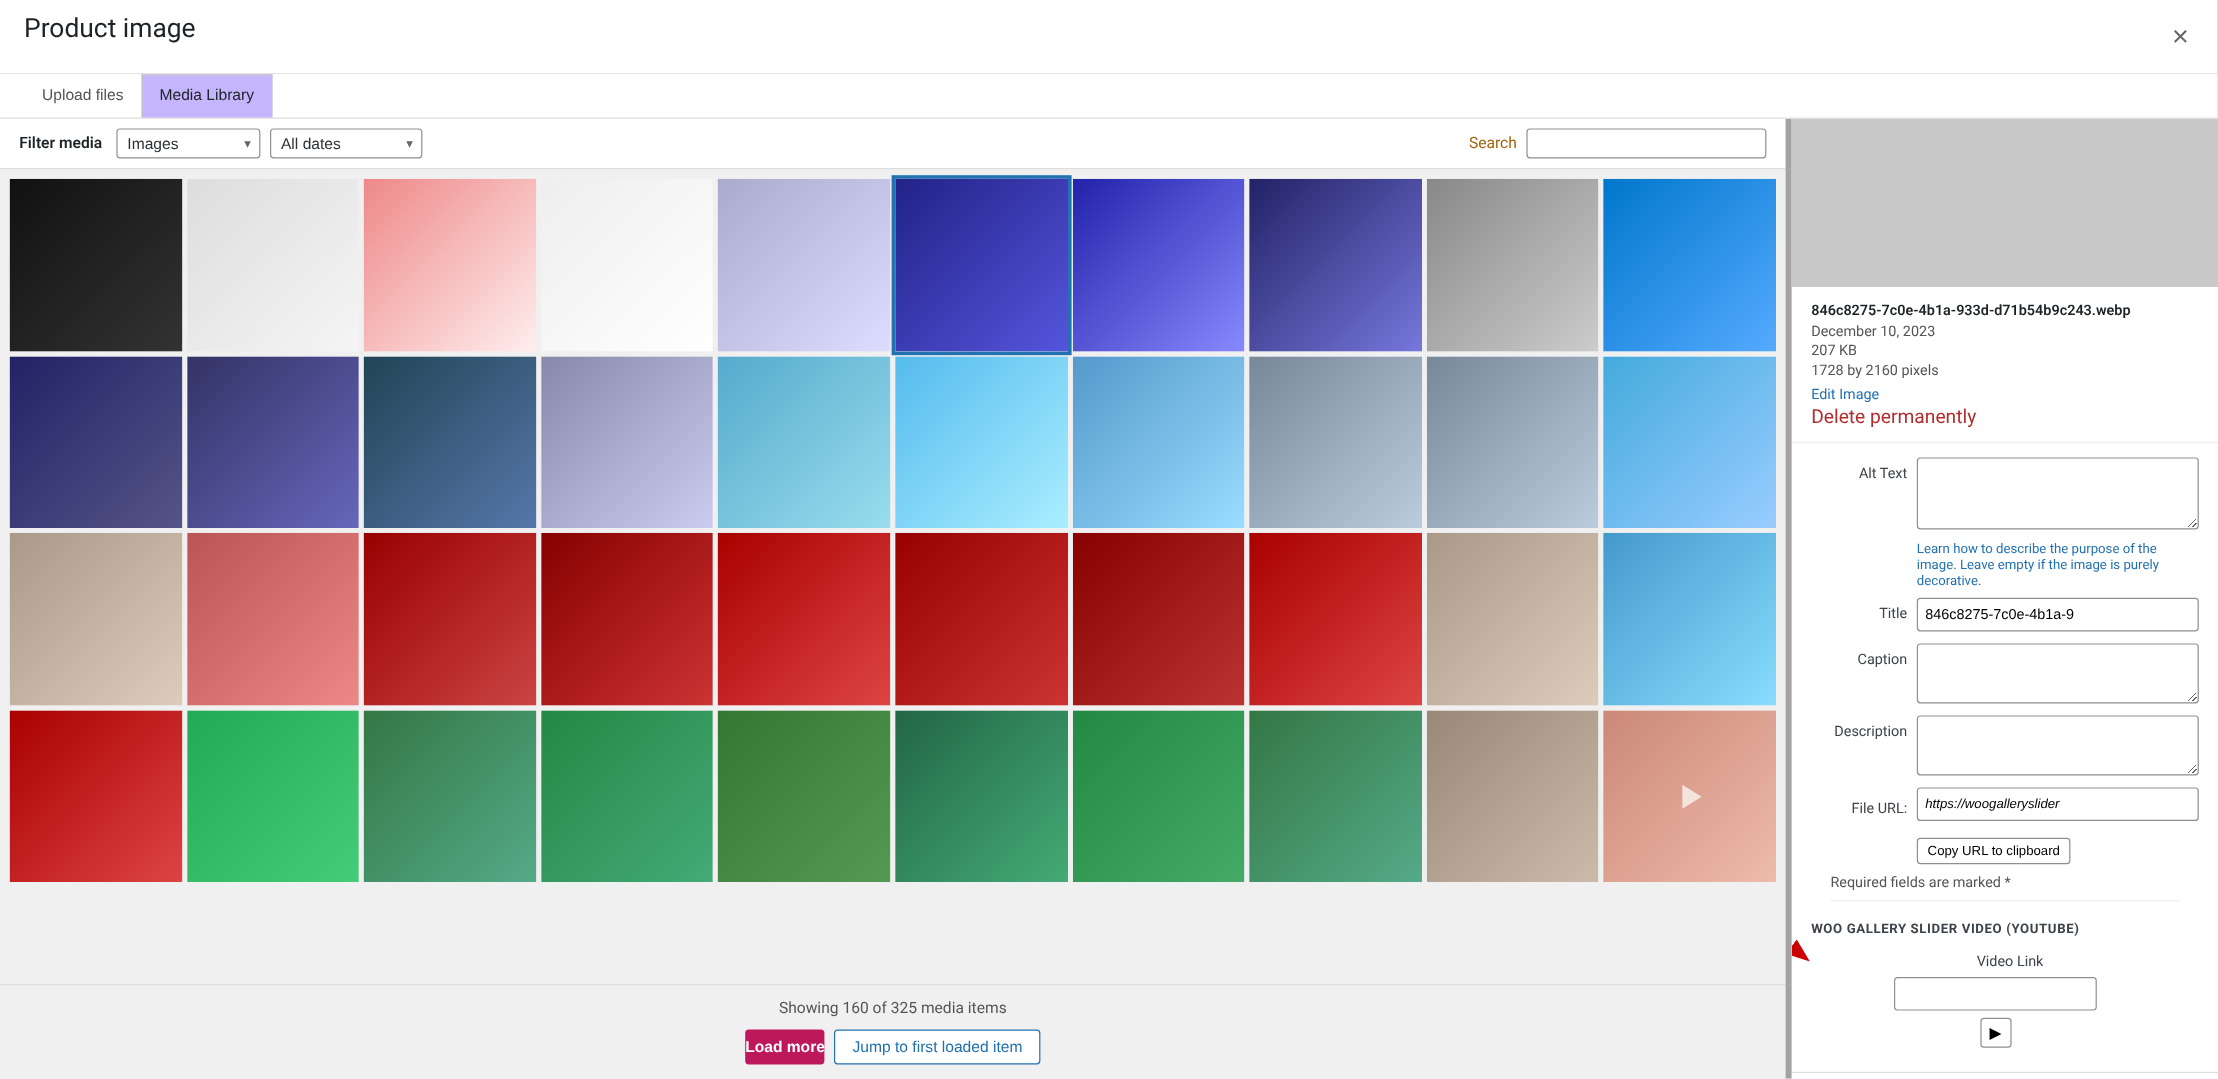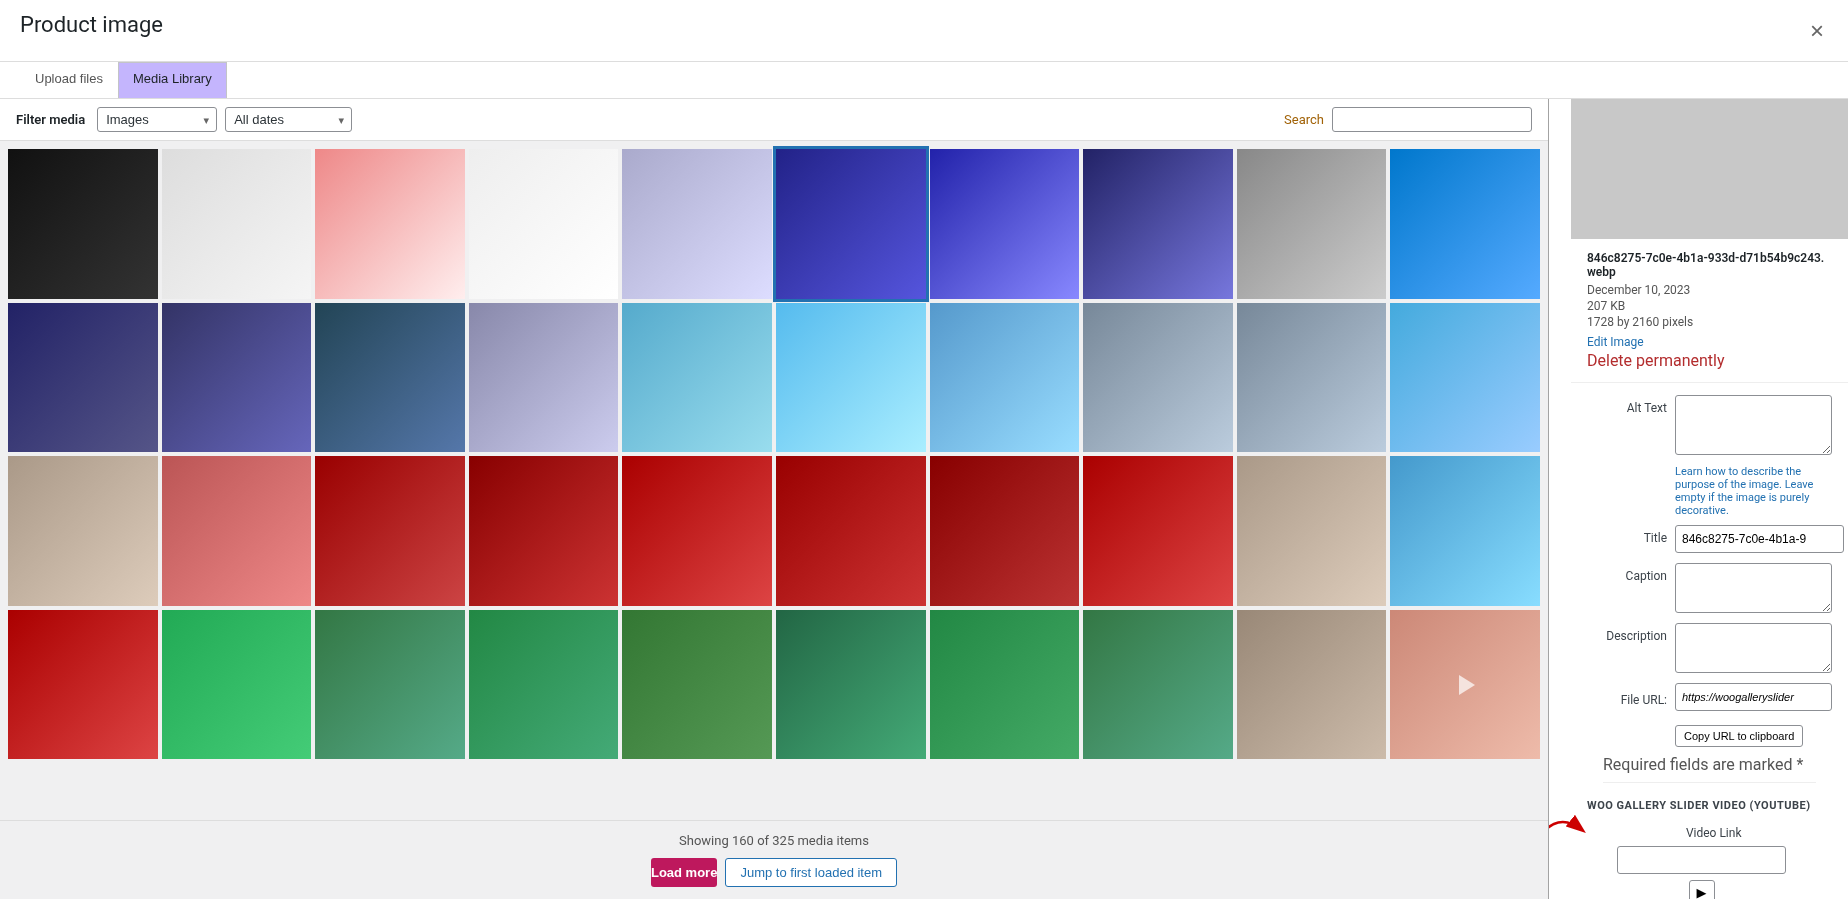--- a/index.html
+++ b/index.html
@@ -34,40 +34,40 @@
     
     
     .shoe-bg { width: 100%; height: 100%; display: flex; align-items: center; justify-content: center; font-size: 11px; color: #666; }
     
     .media-footer { background: #f0f0f1; padding: 12px; text-align: center; border-top: 1px solid #ddd; flex-shrink: 0; }
     .showing-text { color: #555; margin-bottom: 10px; font-size: 13px; }
     .footer-buttons { display: flex; gap: 8px; justify-content: center; }
     .btn-load { background: #be185d; color: #fff; border: none; padding: 6px 0; border-radius: 3px; cursor: pointer; font-size: 13px; font-weight: 600; }
     .btn-jump { background: #fff; color: #2271b1; border: 1px solid #2271b1; padding: 6px 14px; border-radius: 3px; cursor: pointer; font-size: 13px; }
     
-    .sidebar { width: 300px; background: #fff; border-left: 1px solid #a3a3a3; display: flex; flex-direction: column; overflow-y: auto; flex-shrink: 0; padding-left: 22px; }
+    .sidebar { width: 360px; background: #fff; border-left: 5px solid #a3a3a3; display: flex; flex-direction: column; overflow-y: auto; flex-shrink: 0; }
     
     .sidebar-image-preview { height: 160px; background: #ccc; display: flex; align-items: center; justify-content: center; overflow: hidden; flex-shrink: 0; }
     
     .sidebar-info { padding: 12px 16px; border-bottom: 1px solid #eee; flex-shrink: 0; }
     .file-name { font-weight: 600; font-size: 12px; color: #1d2327; word-break: break-all; margin-bottom: 4px; }
     .file-date { color: #555; font-size: 12px; margin-bottom: 2px; }
     .file-size { color: #555; font-size: 12px; margin-bottom: 2px; }
     .file-dims { color: #555; font-size: 12px; margin-bottom: 6px; }
     .edit-link { color: #2271b1; text-decoration: none; font-size: 12px; display: block; margin-bottom: 2px; }
     .delete-link { color: #b32d2e; text-decoration: none; font-size: 16px; display: block; }
     
     .sidebar-fields { padding: 12px 16px; flex: 1; }
     .field-row { display: flex; align-items: flex-start; margin-bottom: 10px; gap: 8px; }
     .field-label { min-width: 80px; text-align: right; font-size: 12px; color: #3c434a; padding-top: 6px; flex-shrink: 0; }
     .field-input { flex: 1; padding: 4px 6px; border: 1px solid #8c8f94; border-radius: 3px; font-size: 12px; resize: vertical; min-height: 28px; }
     .field-textarea { flex: 1; padding: 4px 6px; border: 1px solid #8c8f94; border-radius: 3px; font-size: 12px; resize: vertical; min-height: 50px; }
     .copy-btn { padding: 4px 8px; border: 1px solid #8c8f94; border-radius: 3px; background: #fff; cursor: pointer; font-size: 11px; white-space: nowrap; margin-left: 88px; display: block; margin-top: 4px; }
     
-    .required-note { font-size: 16px; color: #555; margin: 8px 16px; padding-bottom: 8px; border-bottom: 1px solid #eee; }
+    .required-note { font-size: 12px; color: #555; margin: 8px 16px; padding-bottom: 8px; border-bottom: 1px solid #eee; }
     
     .youtube-section { padding: 8px 16px; }
     .youtube-title { font-size: 11px; font-weight: 700; text-transform: uppercase; color: #3c434a; letter-spacing: 0.5px; margin-bottom: 8px; }
     .set-product-btn { background: #2271b1; color: #fff; border: none; padding: 8px 14px; border-radius: 3px; cursor: pointer; font-size: 13px; font-weight: 600; width: 100%; }
     
     .modal-header-top { display: flex; align-items: center; justify-content: space-between; padding: 12px 20px; border-bottom: 1px solid #ddd; }
     
     .tabs-row { display: flex; padding: 0 20px; background: #fff; border-bottom: 1px solid #ddd; }
   </style>
 </head>

